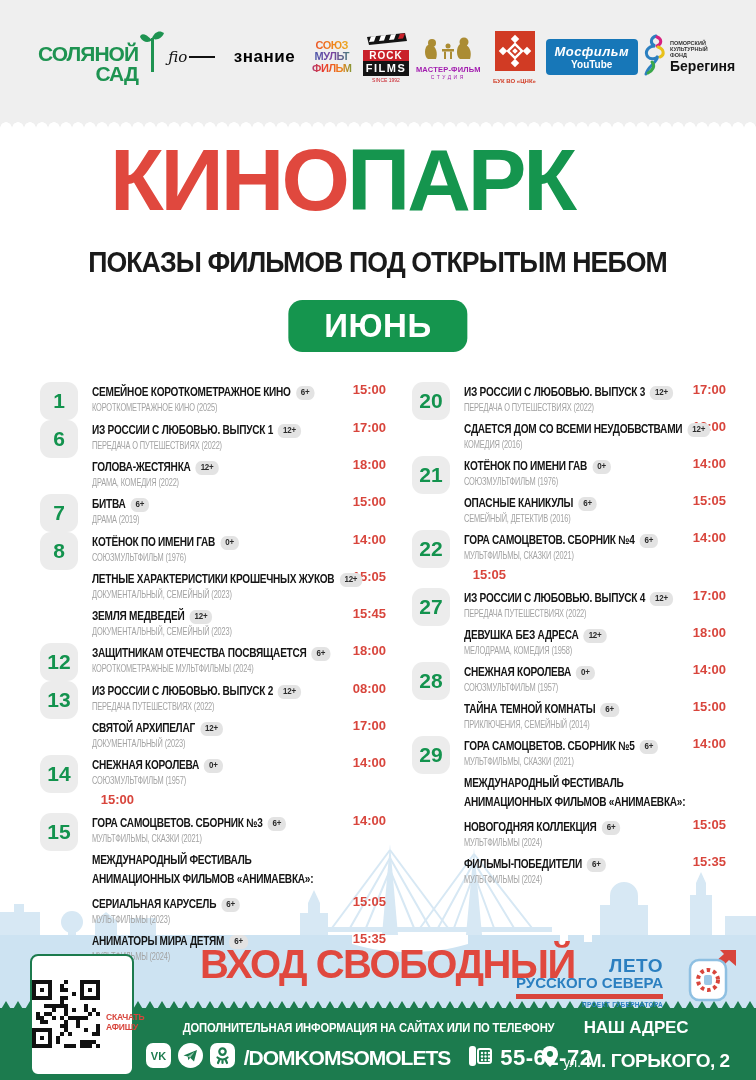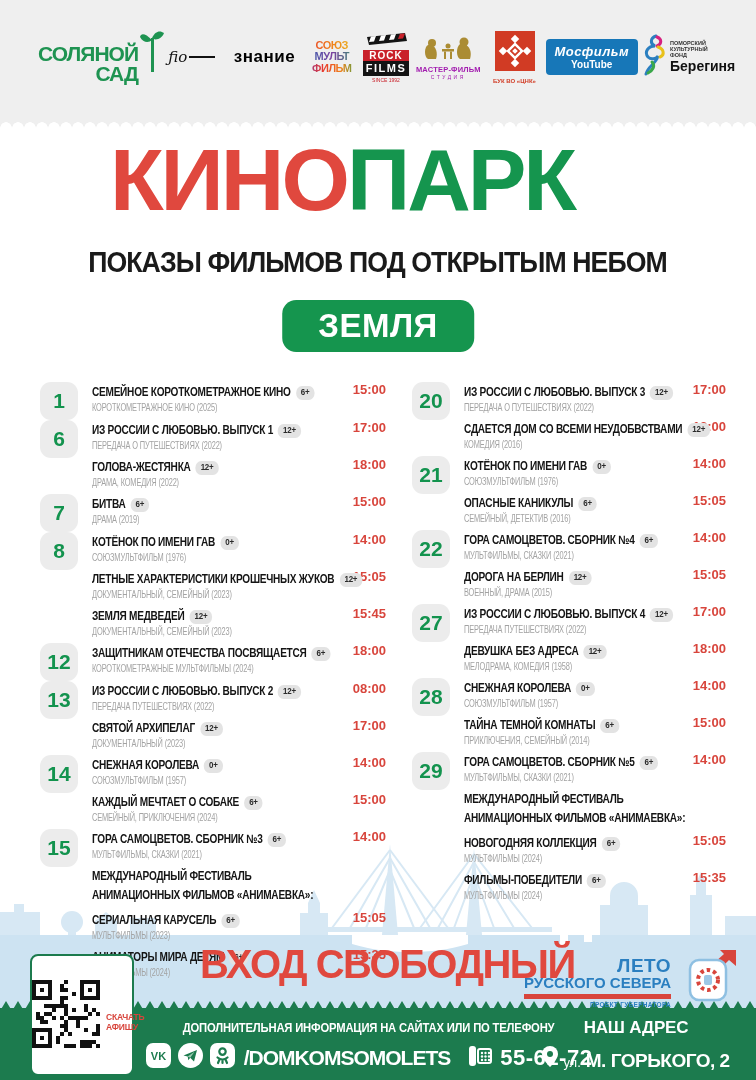--- a/index.html
+++ b/index.html
@@ -74,21 +74,21 @@
   .film-time{font-size:13px;font-weight:bold;color:#d8453c;width:42px;text-align:right;flex:none;}
   .festival-header{margin:3px 0 7px;}
   .festival-header .fh-line{display:block;}
   .festival-header .fh-line > span{display:inline-block;transform:scaleX(0.84);transform-origin:0 50%;
     font-size:12px;font-weight:bold;color:#141414;white-space:nowrap;letter-spacing:-0.3px;line-height:1.3;}
 
   
   .skyline{position:absolute;left:0;top:828px;width:756px;height:182px;z-index:0;}
   .entry-free{position:absolute;top:942px;left:200px;width:360px;text-align:center;
     font-size:40px;font-weight:bold;color:#e0483e;letter-spacing:-1.5px;z-index:4;white-space:nowrap;}
-  .leto{position:absolute;top:948px;right:18px;width:222px;z-index:4;display:flex;align-items:flex-start;justify-content:flex-end;gap:15px;}
+  .leto{position:absolute;top:948px;right:18px;width:222px;z-index:4;display:flex;align-items:flex-start;justify-content:flex-end;gap:23px;}
   .leto-text{text-align:right;color:#2b7fc0;margin-top:8px;}
   .leto-l1{font-size:19px;font-weight:bold;letter-spacing:0.5px;line-height:1;}
   .leto-l2{font-size:15px;font-weight:bold;line-height:1.1;white-space:nowrap;}
   .leto-bar{height:5px;background:#d8453c;margin-top:2px;}
   .leto-l3{font-size:6.5px;font-weight:bold;margin-top:2px;letter-spacing:0.3px;}
 
   .zigzag{position:absolute;left:0;top:997px;width:756px;height:12px;z-index:3;}
   .footer-band{position:absolute;left:0;top:1008px;width:756px;height:72px;background:#1c7b4e;z-index:3;}
 
   .qr-card{position:absolute;left:30px;top:954px;width:104px;height:122px;background:#fff;
@@ -219,21 +219,21 @@
     </div>
   </div>
   <div class="scallop"></div>
 
   <div class="main-title">
     <span class="kino">КИНО</span><span class="park">ПАРК</span>
   </div>
   <div class="subtitle">
     <span class="squeeze">ПОКАЗЫ ФИЛЬМОВ ПОД ОТКРЫТЫМ НЕБОМ</span>
   </div>
-  <div class="month-badge">ЗЕМЛЯ</div>
+  <div class="month-badge">ИЮНЬ</div>
 
   <div class="skyline">
     <svg width="756" height="182" viewBox="0 0 756 182">
       <rect x="0" y="107" width="756" height="75" fill="#cde3f2"></rect>
       <g fill="#d7e8f4">
         <path d="M0 107 V84 h14 v-8 h10 v8 h16 v23 Z"></path>
         <circle cx="72" cy="94" r="11"></circle>
           <rect x="68" y="94" width="8" height="13"></rect>
         <path d="M95 107 v-14 l11 -9 11 9 v14 Z"></path>
         <rect x="130" y="90" width="26" height="17"></rect>
@@ -332,21 +332,20 @@
           </div>
         </div>
         <div class="group">
           <div class="date-badge">14</div>
           <div class="films">
             <div class="film-row">
               <div class="film-info"><div class="film-title-line">СНЕЖНАЯ КОРОЛЕВА<span class="age-badge">0+</span></div><div class="film-genre"><span>СОЮЗМУЛЬТФИЛЬМ (1957)</span></div></div>
               <div class="film-time">14:00</div>
             </div>
             <div class="film-row">
-              <div class="film-info"><div class="film-title-line">КАЖДЫЙ МЕЧТАЕТ О СОБАКЕ<span class="age-badge">6+</span></div><div class="film-genre"><span>СЕМЕЙНЫЙ, ПРИКЛЮЧЕНИЯ (2024)</span></div></div>
               <div class="film-time">15:00</div>
             </div>
           </div>
         </div>
         <div class="group">
           <div class="date-badge">15</div>
           <div class="films">
             <div class="film-row">
               <div class="film-info"><div class="film-title-line">ГОРА САМОЦВЕТОВ. СБОРНИК №3<span class="age-badge">6+</span></div><div class="film-genre"><span>МУЛЬТФИЛЬМЫ, СКАЗКИ (2021)</span></div></div>
               <div class="film-time">14:00</div>
@@ -394,21 +393,20 @@
           </div>
         </div>
         <div class="group">
           <div class="date-badge">22</div>
           <div class="films">
             <div class="film-row">
               <div class="film-info"><div class="film-title-line">ГОРА САМОЦВЕТОВ. СБОРНИК №4<span class="age-badge">6+</span></div><div class="film-genre"><span>МУЛЬТФИЛЬМЫ, СКАЗКИ (2021)</span></div></div>
               <div class="film-time">14:00</div>
             </div>
             <div class="film-row">
-              <div class="film-info"><div class="film-title-line">ДОРОГА НА БЕРЛИН<span class="age-badge">12+</span></div><div class="film-genre"><span>ВОЕННЫЙ, ДРАМА (2015)</span></div></div>
               <div class="film-time">15:05</div>
             </div>
           </div>
         </div>
         <div class="group">
           <div class="date-badge">27</div>
           <div class="films">
             <div class="film-row">
               <div class="film-info"><div class="film-title-line">ИЗ РОССИИ С ЛЮБОВЬЮ. ВЫПУСК 4<span class="age-badge">12+</span></div><div class="film-genre"><span>ПЕРЕДАЧА ПУТЕШЕСТВИЯХ (2022)</span></div></div>
               <div class="film-time">17:00</div>

